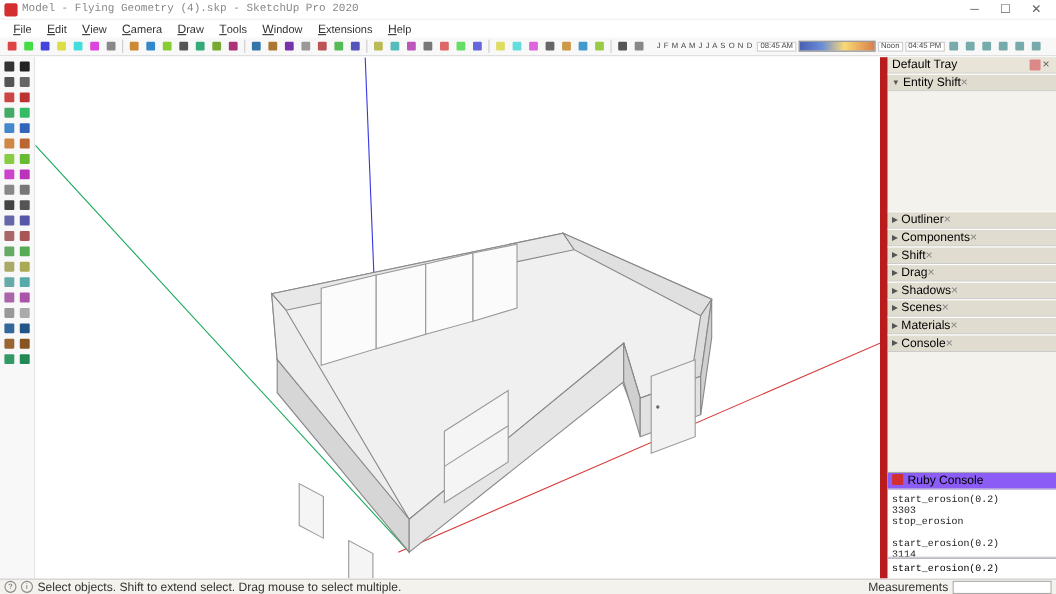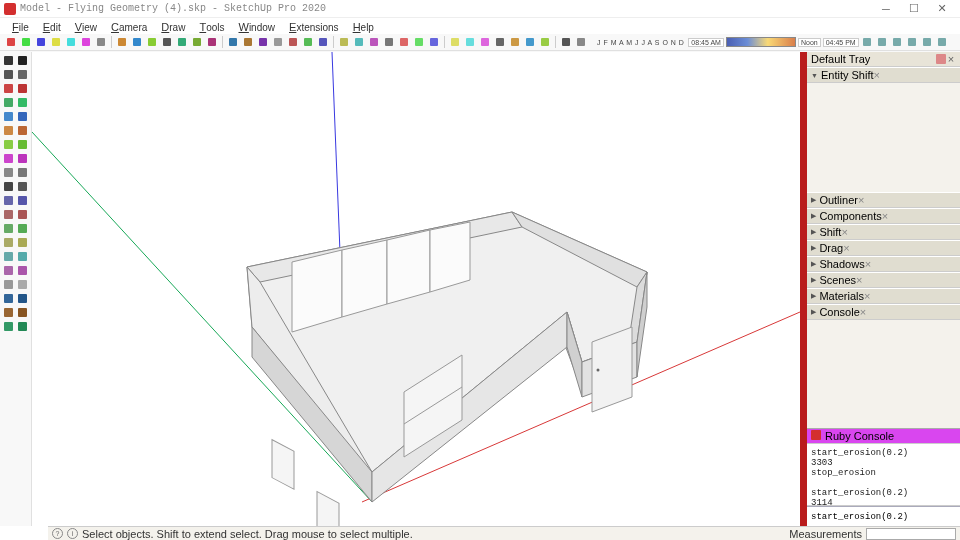--- a/index.html
+++ b/index.html
@@ -46,28 +46,28 @@
 .tray-header .pin { width: 10px; height: 10px; background: #d88; border-radius: 1px; margin-left: 2px; cursor: pointer; }
 .tray-header .x { width: 10px; text-align: center; cursor: pointer; color: #666; }
 .panel-head { background: #e0ddd0; padding: 1px 4px; font-size: 10px; border-top: 1px solid #fff; border-bottom: 1px solid #ccc; cursor: pointer; display: flex; align-items: center; }
 .panel-head::before { content: "▶"; font-size: 7px; margin-right: 3px; color: #555; }
 .panel-head.open::before { content: "▼"; }
 .panel-body { background: #fff; padding: 3px 6px; font-size: 10px; color: #333; border-bottom: 1px solid #ccc; }
 .right .gap { flex: 1; background: #f4f2ec; }
 
 
 .ruby-console { border-top: 1px solid #aaa; background: #fff; display: flex; flex-direction: column; }
-.ruby-title { background: #d946ef; padding: 1px 4px; font-size: 10px; border-bottom: 1px solid #ccc; display: flex; }
+.ruby-title { background: #8b5cf6; padding: 1px 4px; font-size: 10px; border-bottom: 1px solid #ccc; display: flex; }
 .ruby-title::before { content: ""; width: 10px; height: 10px; background: #d32f2f; border-radius: 1px; margin-right: 4px; }
 .ruby-out { font-family: "Courier New", monospace; font-size: 9px; padding: 4px; white-space: pre; color: #222; height: 62px; overflow: hidden; border-bottom: 1px solid #ccc; }
 .ruby-in { border-top: 1px solid #aab; padding: 2px; }
 .ruby-in input { width: 100%; border: none; outline: none; font-family: "Courier New", monospace; font-size: 9px; padding: 2px; }
 
 
-.statusbar { position: absolute; bottom: 0; left: 0; right: 0; height: 14px; background: #f4f2ec; border-top: 1px solid #ccc; display: flex; align-items: center; padding: 0 4px; font-size: 10px; color: #333; margin-left: 48px; }
+.statusbar { position: absolute; bottom: 0; left: 0; right: 0; height: 14px; background: #f4f2ec; border-top: 1px solid #ccc; display: flex; align-items: center; padding: 0 4px; font-size: 10px; color: #333; }
 .statusbar .ic { width: 11px; height: 11px; border: 1px solid #888; border-radius: 50%; margin-right: 4px; display: flex; align-items: center; justify-content: center; font-size: 7px; color: #666; cursor: pointer; }
 .statusbar .spacer { flex: 1; }
 .statusbar .meas-label { padding: 0 4px; }
 .statusbar .meas-box { width: 90px; height: 12px; background: #fff; border: 1px solid #aaa; }
 </style>
 </head>
 <body>
 
 <div class="titlebar">
   <div class="app-icon"></div>

